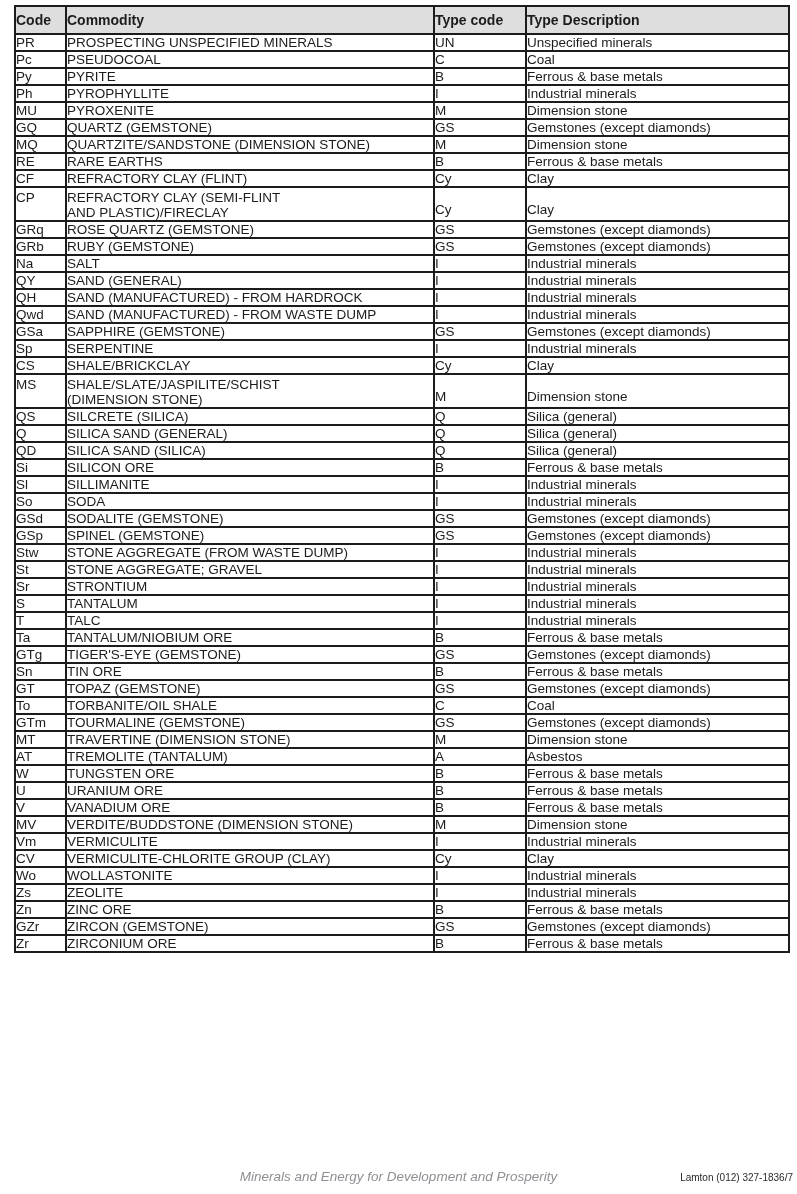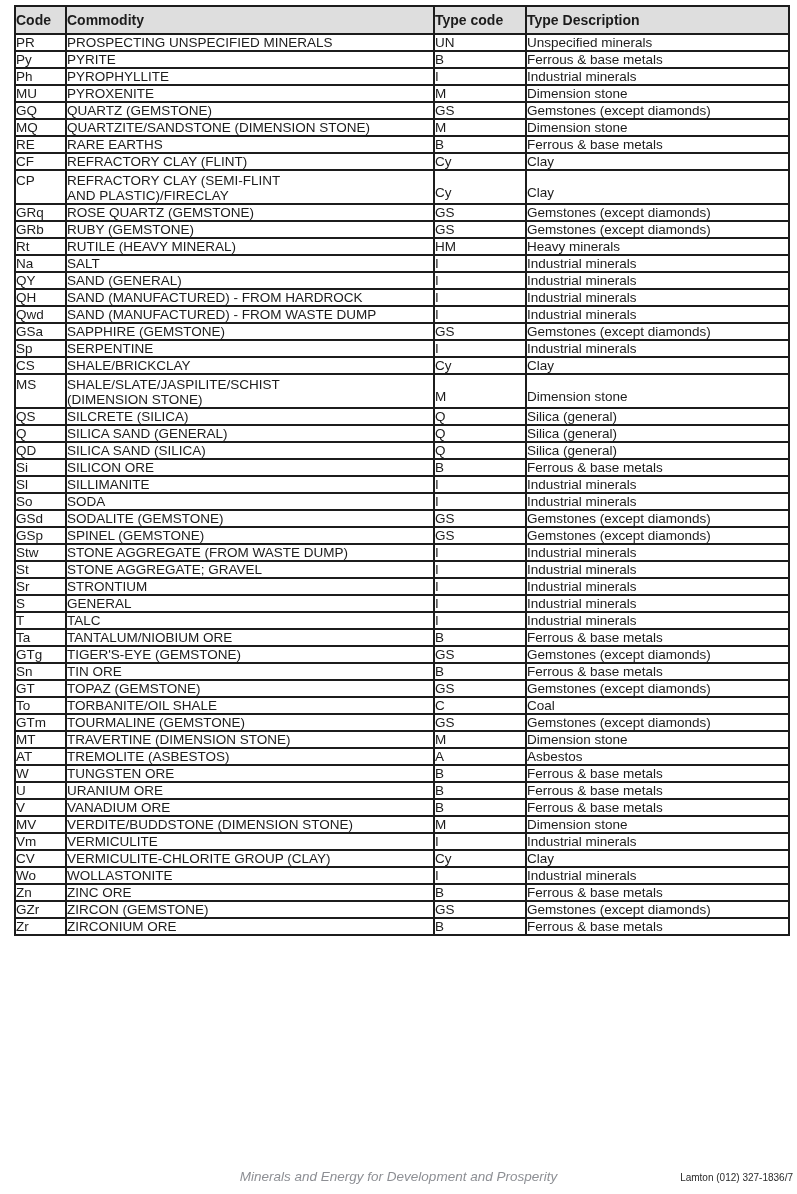--- a/index.html
+++ b/index.html
@@ -98,20 +98,26 @@
         </tr>
     </thead>
     <tbody>
         <tr>
           <td class="code">PR</td>
           <td class="commodity">PROSPECTING UNSPECIFIED MINERALS</td>
           <td class="type">UN</td>
           <td class="desc">Unspecified minerals</td>
         </tr>
         <tr>
+          <td class="code">Pc</td>
+          <td class="commodity">PSEUDOCOAL</td>
+          <td class="type">C</td>
+          <td class="desc">Coal</td>
+        </tr>
+        <tr>
           <td class="code">Py</td>
           <td class="commodity">PYRITE</td>
           <td class="type">B</td>
           <td class="desc">Ferrous &amp; base metals</td>
         </tr>
         <tr>
           <td class="code">Ph</td>
           <td class="commodity">PYROPHYLLITE</td>
           <td class="type">I</td>
           <td class="desc">Industrial minerals</td>
@@ -159,26 +165,20 @@
           <td class="type">GS</td>
           <td class="desc">Gemstones (except diamonds)</td>
         </tr>
         <tr>
           <td class="code">GRb</td>
           <td class="commodity">RUBY (GEMSTONE)</td>
           <td class="type">GS</td>
           <td class="desc">Gemstones (except diamonds)</td>
         </tr>
         <tr>
-          <td class="code">Rt</td>
-          <td class="commodity">RUTILE (HEAVY MINERAL)</td>
-          <td class="type">HM</td>
-          <td class="desc">Heavy minerals</td>
-        </tr>
-        <tr>
           <td class="code">Na</td>
           <td class="commodity">SALT</td>
           <td class="type">I</td>
           <td class="desc">Industrial minerals</td>
         </tr>
         <tr>
           <td class="code">QY</td>
           <td class="commodity">SAND (GENERAL)</td>
           <td class="type">I</td>
           <td class="desc">Industrial minerals</td>
@@ -281,21 +281,21 @@
           <td class="desc">Industrial minerals</td>
         </tr>
         <tr>
           <td class="code">Sr</td>
           <td class="commodity">STRONTIUM</td>
           <td class="type">I</td>
           <td class="desc">Industrial minerals</td>
         </tr>
         <tr>
           <td class="code">S</td>
-          <td class="commodity">GENERAL</td>
+          <td class="commodity">TANTALUM</td>
           <td class="type">I</td>
           <td class="desc">Industrial minerals</td>
         </tr>
         <tr>
           <td class="code">T</td>
           <td class="commodity">TALC</td>
           <td class="type">I</td>
           <td class="desc">Industrial minerals</td>
         </tr>
         <tr>
@@ -335,21 +335,21 @@
           <td class="desc">Gemstones (except diamonds)</td>
         </tr>
         <tr>
           <td class="code">MT</td>
           <td class="commodity">TRAVERTINE (DIMENSION STONE)</td>
           <td class="type">M</td>
           <td class="desc">Dimension stone</td>
         </tr>
         <tr>
           <td class="code">AT</td>
-          <td class="commodity">TREMOLITE (ASBESTOS)</td>
+          <td class="commodity">TREMOLITE (TANTALUM)</td>
           <td class="type">A</td>
           <td class="desc">Asbestos</td>
         </tr>
         <tr>
           <td class="code">W</td>
           <td class="commodity">TUNGSTEN ORE</td>
           <td class="type">B</td>
           <td class="desc">Ferrous &amp; base metals</td>
         </tr>
         <tr>
@@ -382,20 +382,26 @@
           <td class="type">Cy</td>
           <td class="desc">Clay</td>
         </tr>
         <tr>
           <td class="code">Wo</td>
           <td class="commodity">WOLLASTONITE</td>
           <td class="type">I</td>
           <td class="desc">Industrial minerals</td>
         </tr>
         <tr>
+          <td class="code">Zs</td>
+          <td class="commodity">ZEOLITE</td>
+          <td class="type">I</td>
+          <td class="desc">Industrial minerals</td>
+        </tr>
+        <tr>
           <td class="code">Zn</td>
           <td class="commodity">ZINC ORE</td>
           <td class="type">B</td>
           <td class="desc">Ferrous &amp; base metals</td>
         </tr>
         <tr>
           <td class="code">GZr</td>
           <td class="commodity">ZIRCON (GEMSTONE)</td>
           <td class="type">GS</td>
           <td class="desc">Gemstones (except diamonds)</td>

